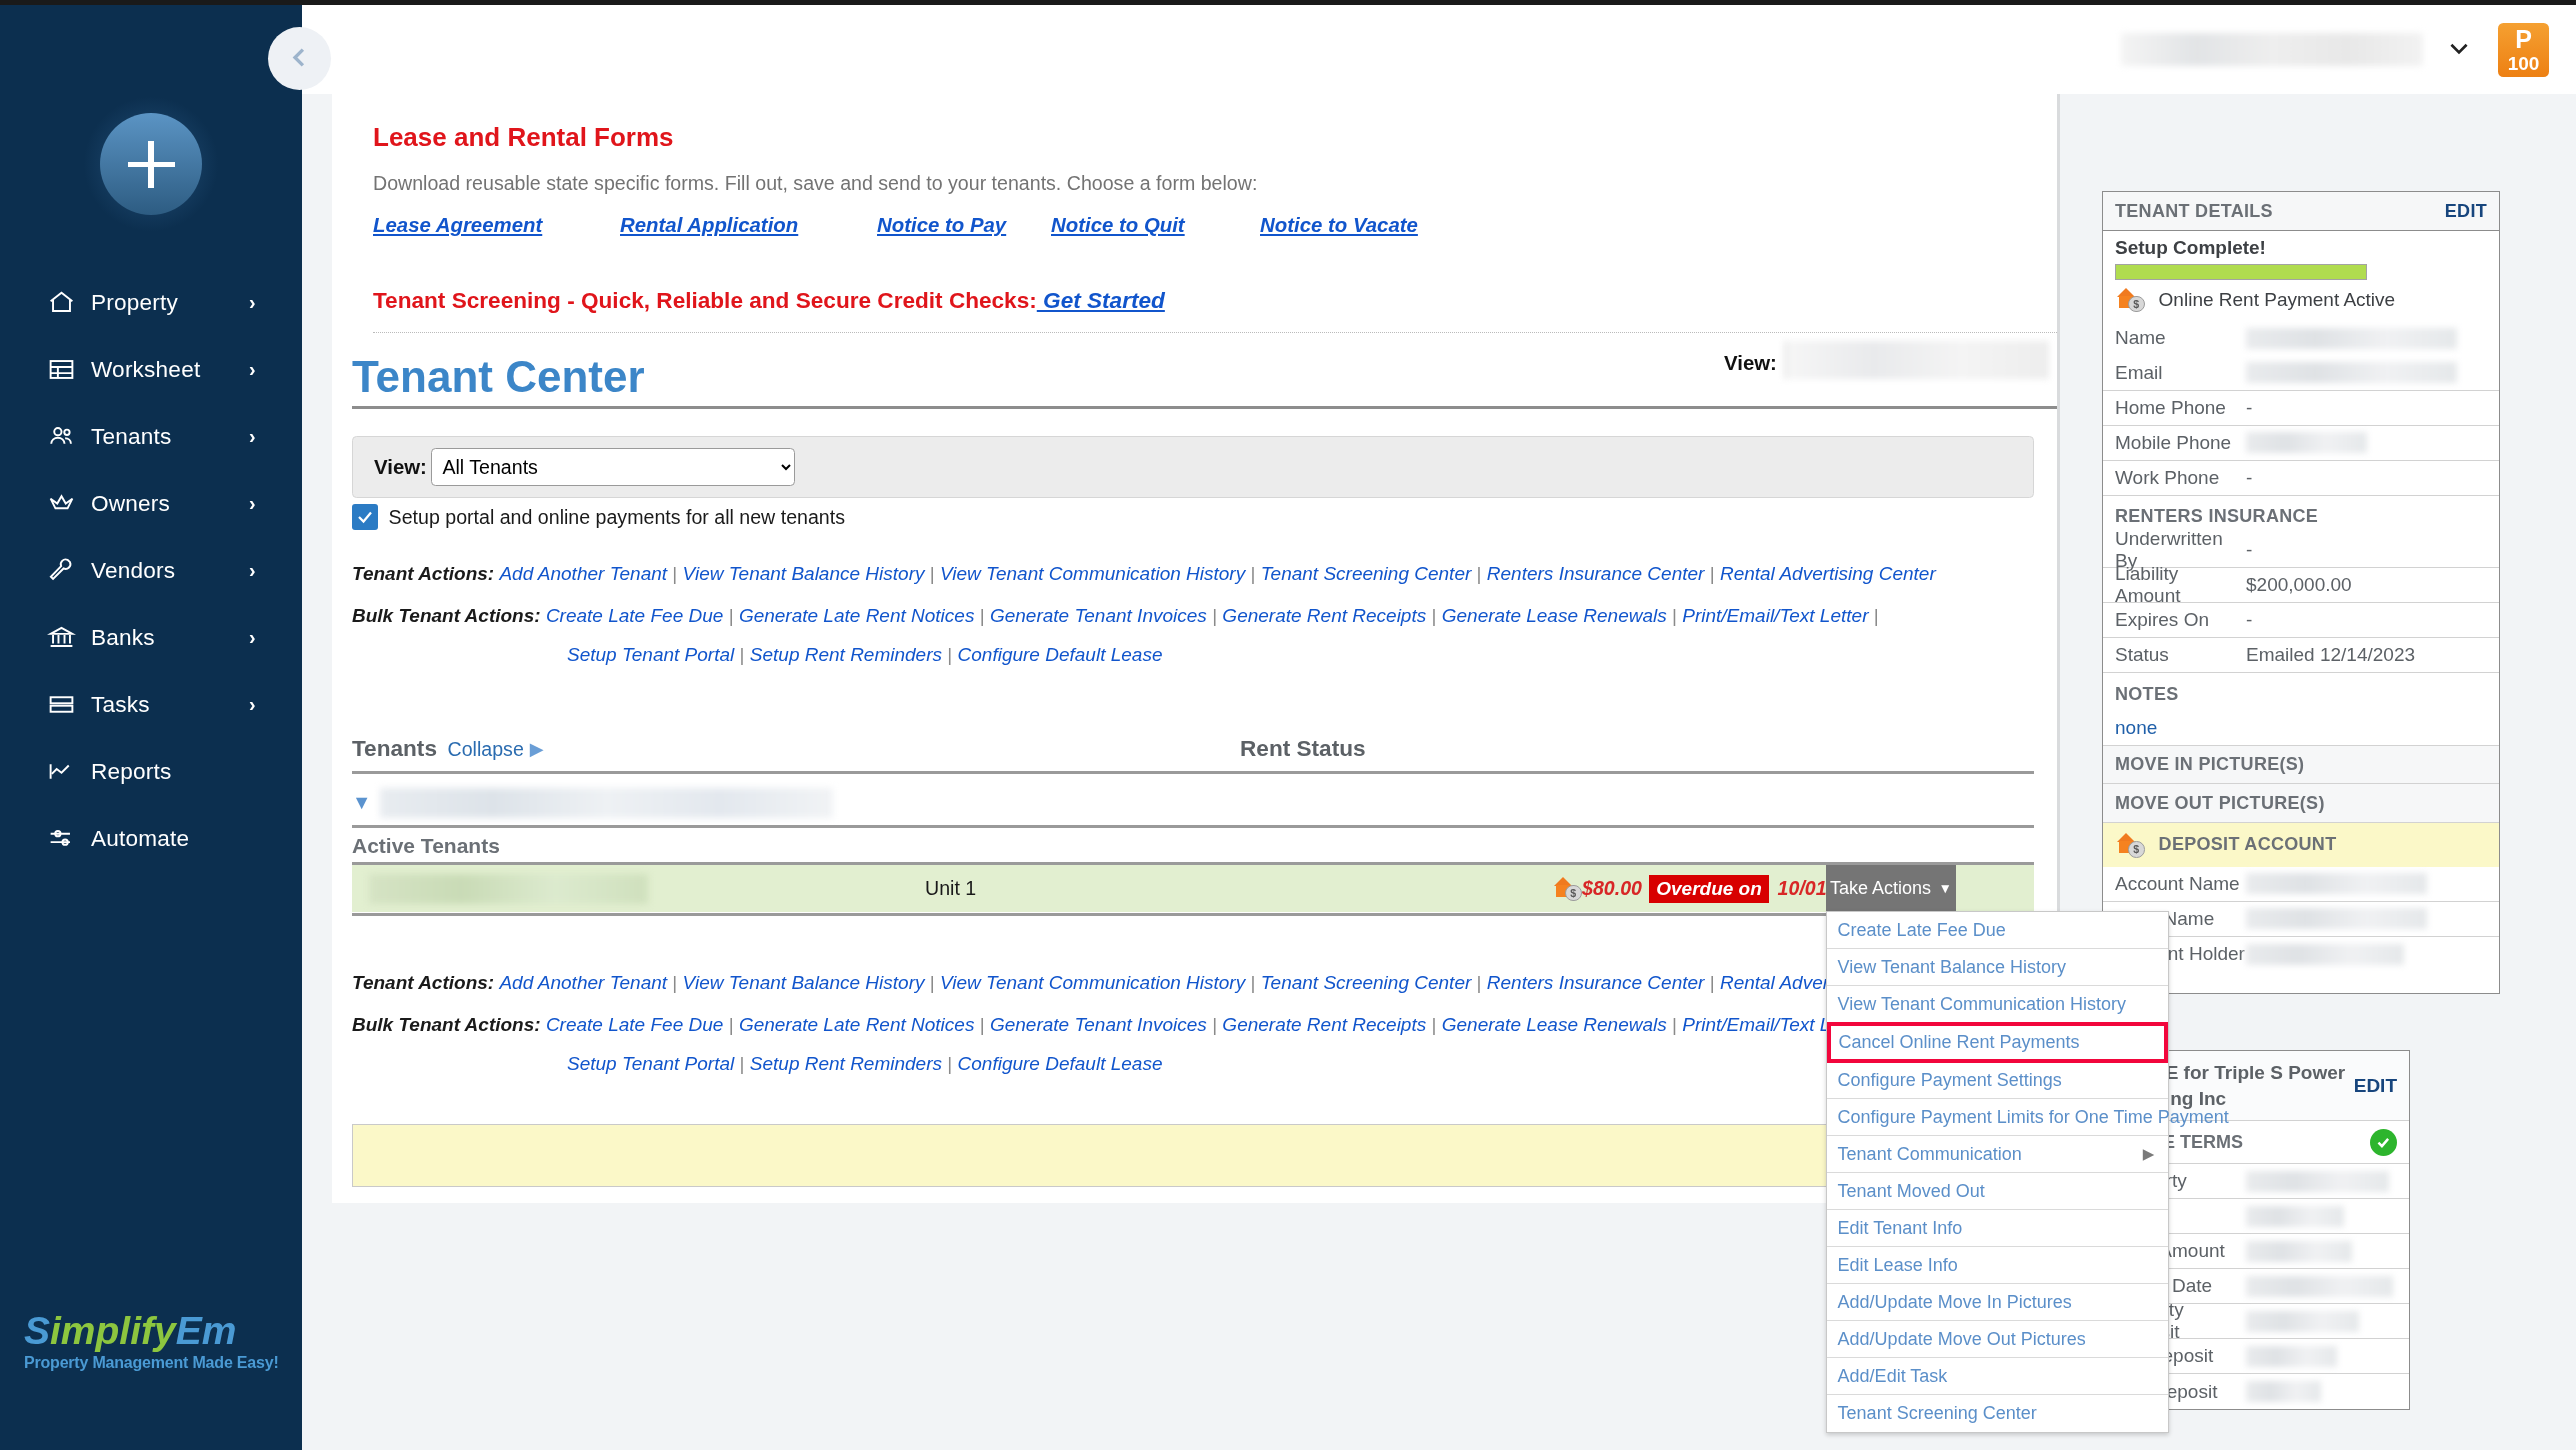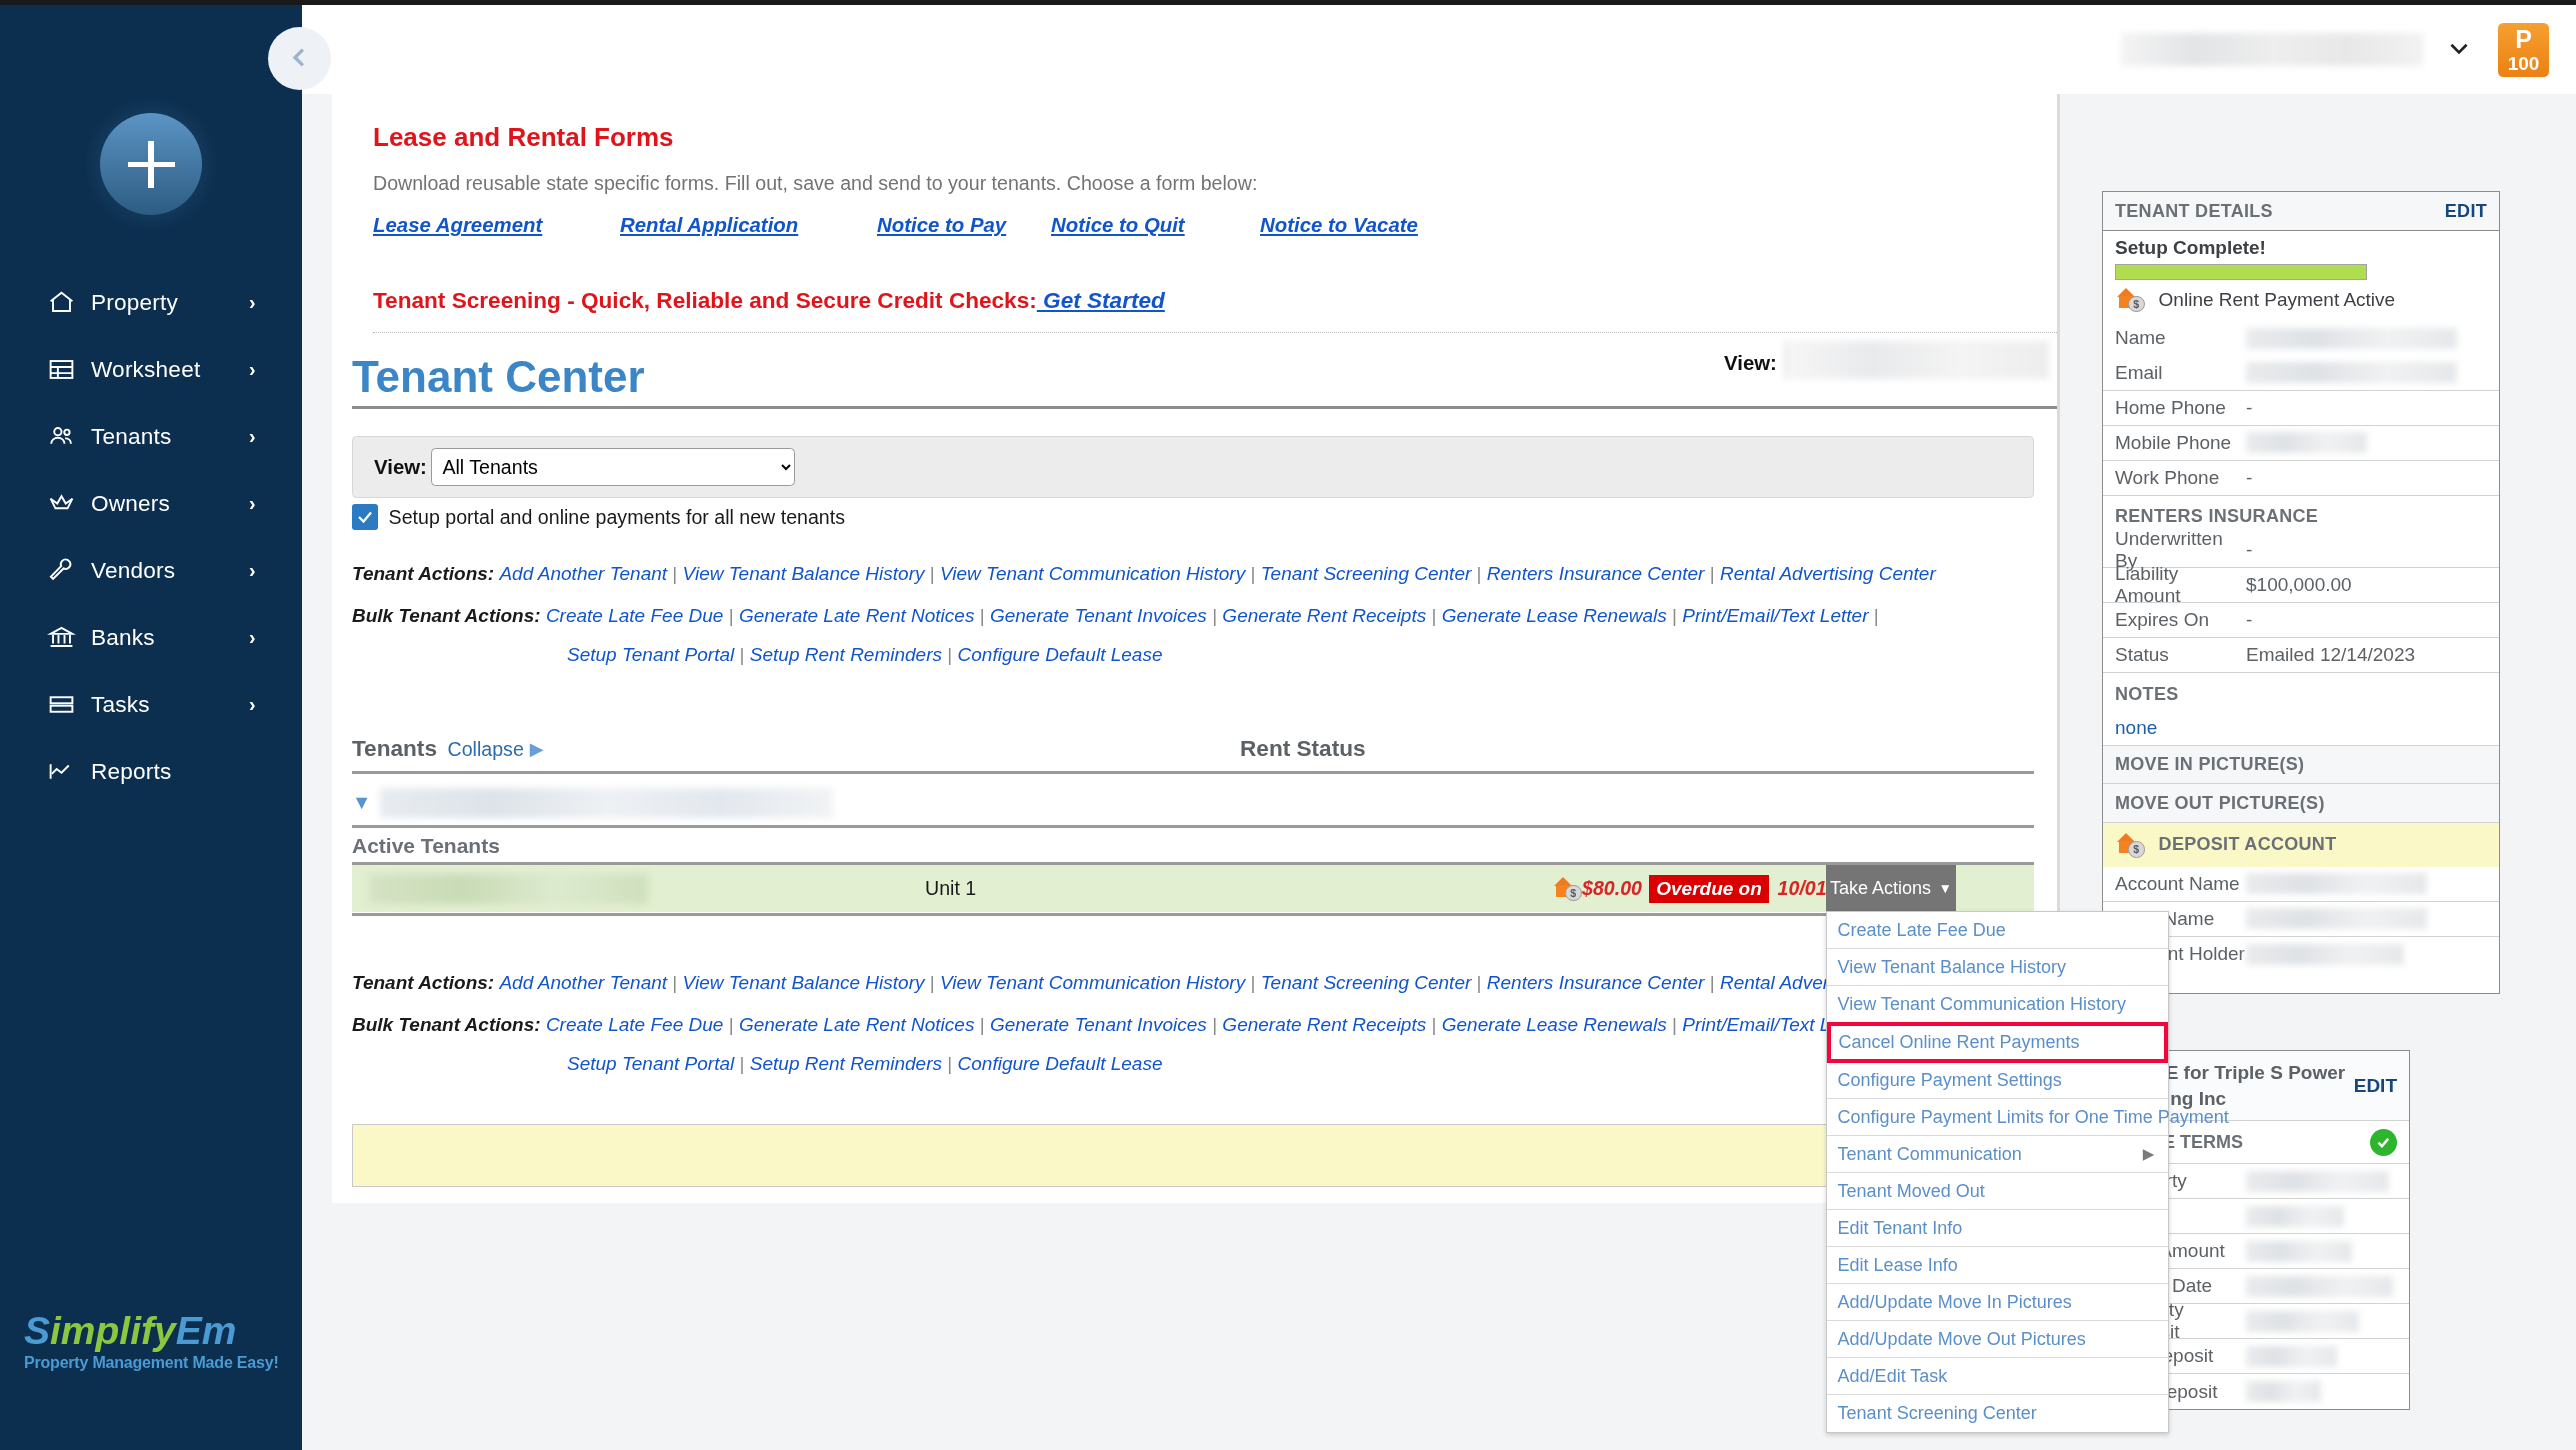--- a/index.html
+++ b/index.html
@@ -435,20 +435,31 @@
         <span class="nav-icon">
           <svg viewBox="0 0 24 24">
               <path d="M3 6v12"></path>
               <path d="M4 14l4-4 4 3 6-6"></path>
             </svg>
         </span>
         <span class="nav-label">Reports</span>
         <span class="nav-chev"></span>
       </div>
 
+      <div class="nav-item no-chev">
+        <span class="nav-icon">
+          <svg viewBox="0 0 24 24">
+              <path d="M3 8h16M3 15h16"></path>
+              <circle cx="9" cy="8" r="2.2"></circle>
+              <circle cx="15" cy="15" r="2.2"></circle>
+            </svg>
+        </span>
+        <span class="nav-label">Automate</span>
+        <span class="nav-chev"></span>
+      </div>
     </div>
 
     <div class="logo">
       <div class="logo-main">
         <span class="logo-s">S</span><span class="logo-imp">implify</span><span class="logo-em">Em</span>
       </div>
       <div class="logo-tag">Property Management Made Easy!</div>
     </div>
   </div>
 
@@ -618,21 +629,21 @@
       <span class="v">-</span>
     </div>
 
     <div class="sec-hd">RENTERS INSURANCE</div>
     <div class="kv">
       <span class="k">Underwritten By</span>
       <span class="v">-</span>
     </div>
     <div class="kv">
       <span class="k">Liability Amount</span>
-      <span class="v">$100,000.00</span>
+      <span class="v">$200,000.00</span>
     </div>
     <div class="kv">
       <span class="k">Expires On</span>
       <span class="v">-</span>
     </div>
     <div class="kv">
       <span class="k">Status</span>
       <span class="v">Emailed 12/14/2023</span>
     </div>
 

